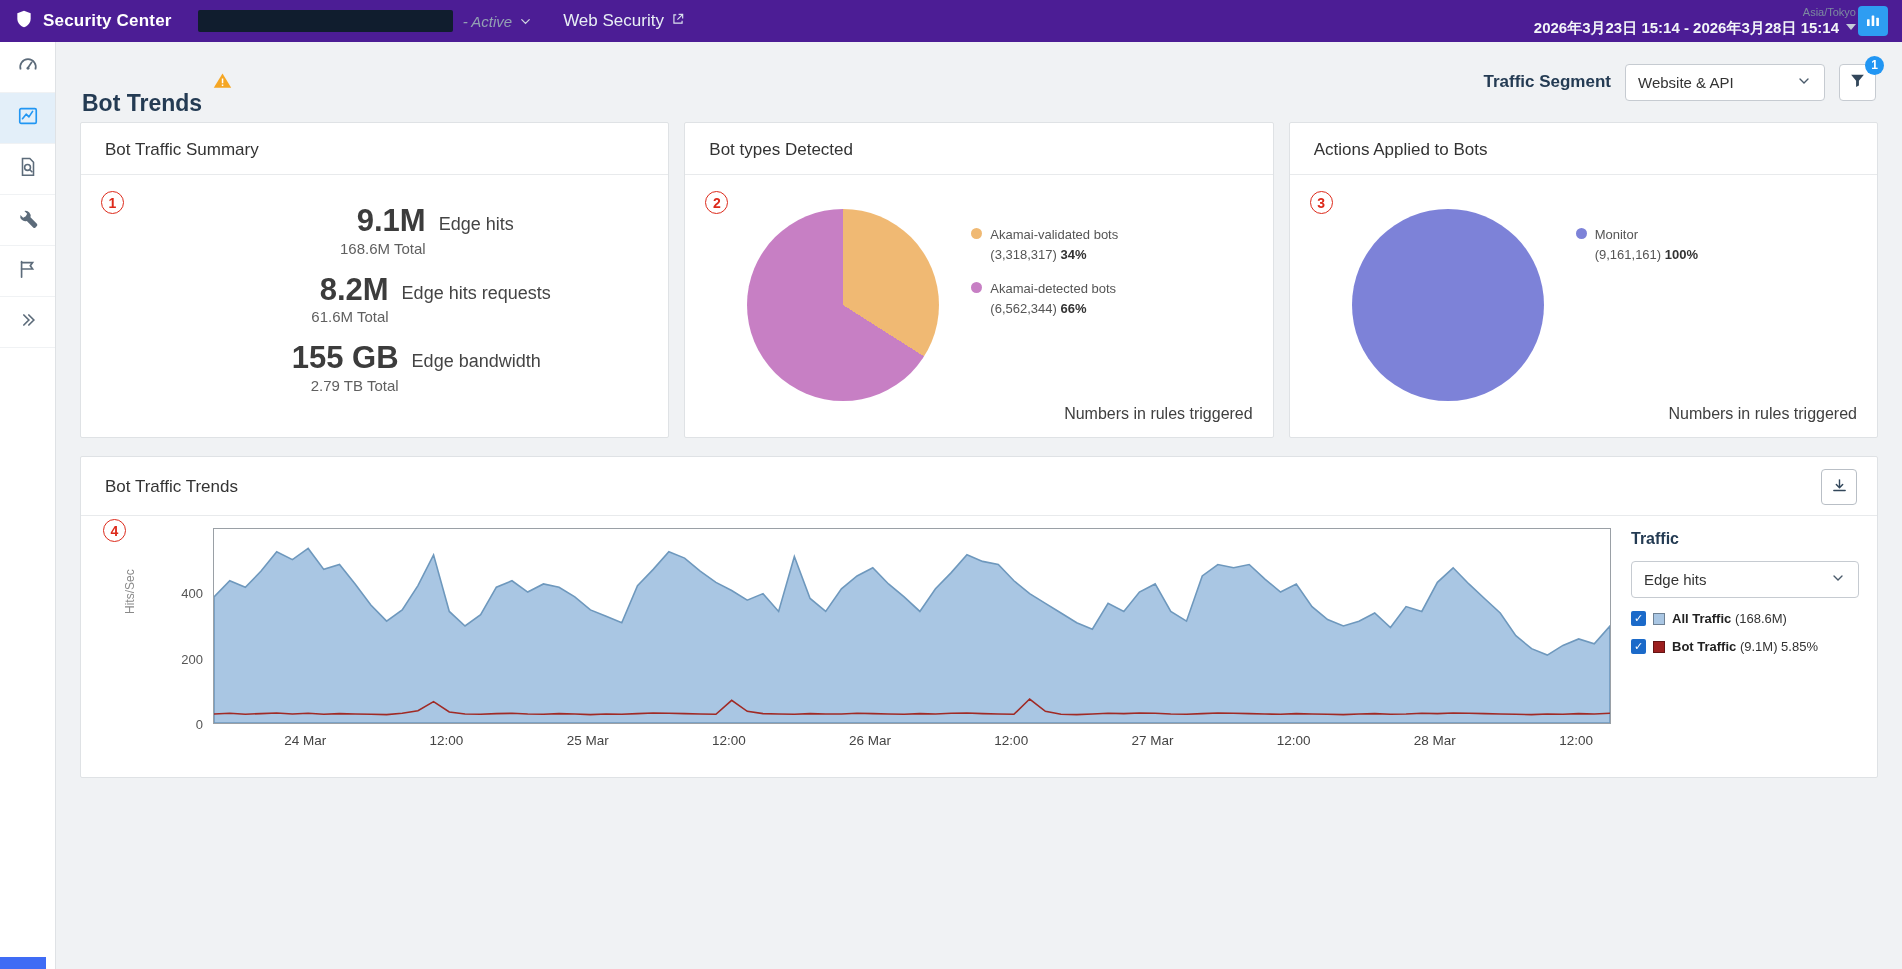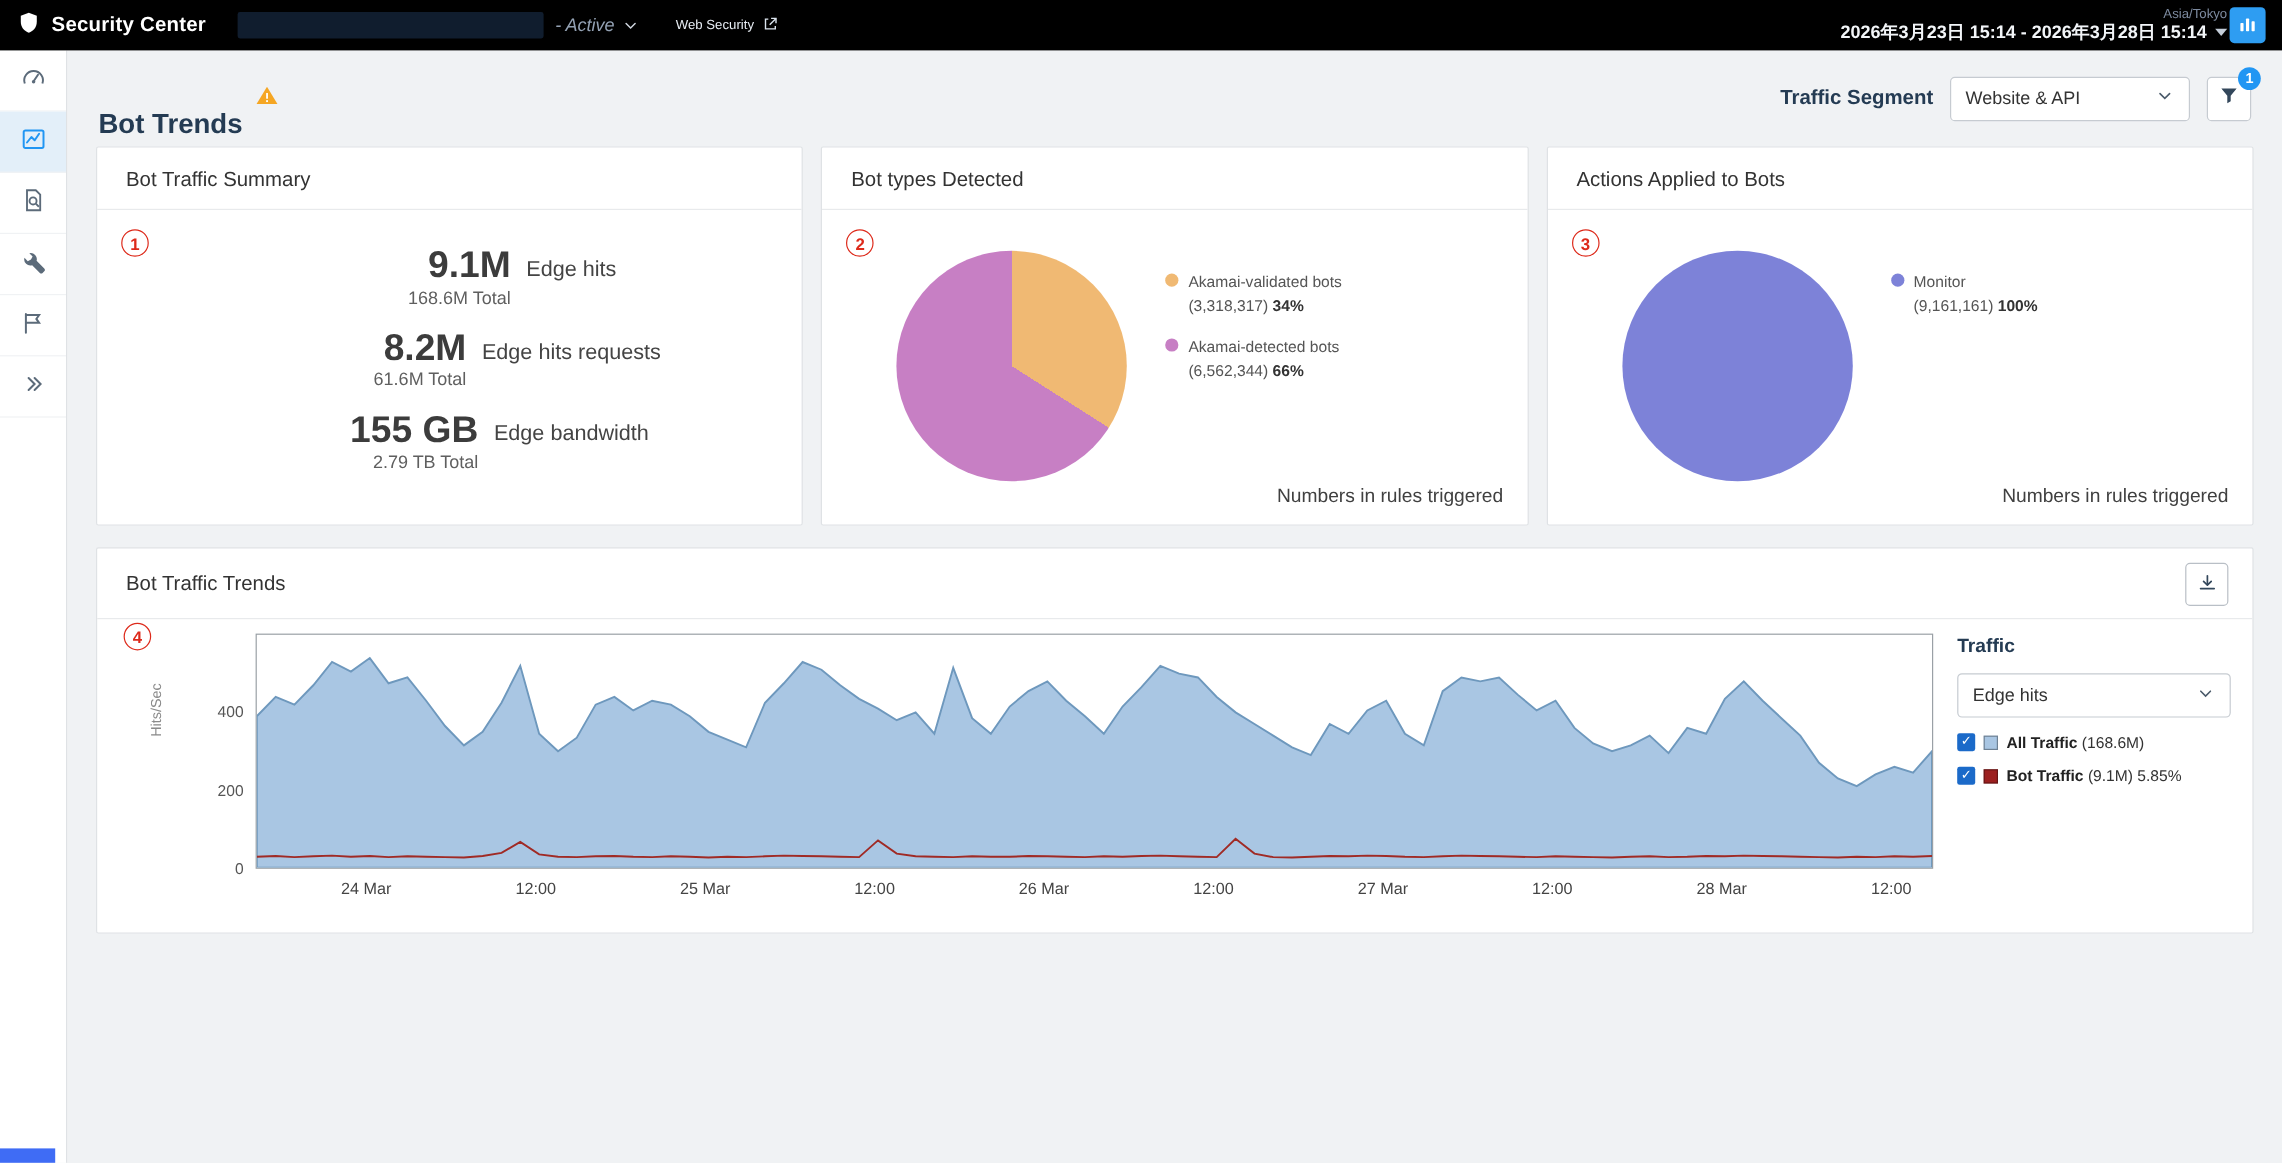--- a/index.html
+++ b/index.html
@@ -7,29 +7,29 @@
   body {
     font-family:"Liberation Sans", sans-serif;
     background:#f0f2f4;
     position:relative;
     overflow:hidden;
     color:#333;
   }
   
   .topbar {
     position:absolute; top:0; left:0; right:0; height:42px;
-    background:#000000; display:flex; align-items:center;
+    background:#4c1d95; display:flex; align-items:center;
     padding:0 14px; z-index:20;
   }
   .brand { display:flex; align-items:center; gap:9px; }
   .brand-title { color:#fff; font-size:17px; font-weight:700; letter-spacing:.2px; }
   .redacted { width:255px; height:22px; background:#101d2e; border-radius:2px; margin-left:26px; }
   .account-status { color:#93a1b3; font-style:italic; font-size:15px; margin-left:10px; }
   .hdr-chev { margin-left:6px; display:flex; align-items:center; }
-  .hdr-link { display:flex; align-items:center; gap:7px; margin-left:30px; color:#e8eef5; font-size:11px; cursor:pointer; }
+  .hdr-link { display:flex; align-items:center; gap:7px; margin-left:30px; color:#e8eef5; font-size:17px; cursor:pointer; }
   .hdr-right { margin-left:auto; display:flex; gap:2px; }
   .date-cluster { display:flex; flex-direction:column; align-items:flex-end; line-height:1.15; cursor:pointer; }
   .tz { color:#7d8ba0; font-size:11px; }
   .date-range { color:#f2f5f8; font-size:15px; font-weight:600; display:flex; align-items:center; gap:7px; }
   .caret-down { width:0; height:0; border-left:5px solid transparent; border-right:5px solid transparent; border-top:6px solid #c3cdd9; }
   .bars-btn { width:30px; height:30px; border-radius:4px; background:#2e9df2; display:flex; align-items:center; justify-content:center; cursor:pointer; border:none; }
 
   
   .sidebar {
     position:absolute; top:42px; left:0; bottom:0; width:56px;

